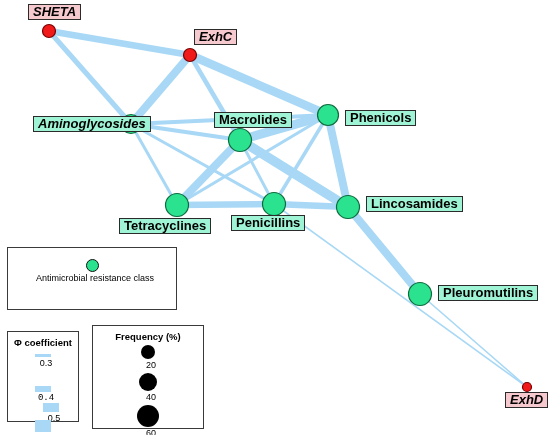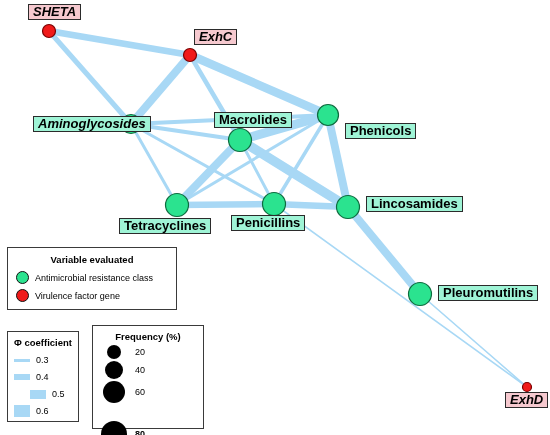--- a/index.html
+++ b/index.html
@@ -52,20 +52,21 @@
     color: #000;
     text-align: center;
     line-height: 12px;
   }
   .legend-row {
     display: flex;
     align-items: center;
     font-size: 9px;
     color: #000;
     line-height: 12px;
+    flex-direction: column;
   }
   .legend-dot {
     border-radius: 50%;
     border: 1.1px solid #111;
     flex: 0 0 auto;
   }
   .legend-text {
     margin-left: 6px;
     white-space: nowrap;
   }
@@ -121,49 +122,44 @@
         <circle cx="420" cy="294" r="11.5" fill="#2be38f" stroke="#0f6b3f" stroke-width="1.2"></circle>
       </g>
   </svg>
 
   <div id="label-layer">
       <div class="node-label vf" style="left: 28px; top: 4px;">SHETA</div>
       <div class="node-label vf" style="left: 194px; top: 29px;">ExhC</div>
       <div class="node-label vf" style="left: 505px; top: 392px;">ExhD</div>
       <div class="node-label amr" style="left: 33px; top: 116px; font-style: italic;">Aminoglycosides</div>
       <div class="node-label amr" style="left: 214px; top: 112px;">Macrolides</div>
-      <div class="node-label amr" style="left: 345px; top: 123px;">Phenicols</div>
+      <div class="node-label amr" style="left: 345px; top: 110px;">Phenicols</div>
       <div class="node-label amr" style="left: 119px; top: 218px;">Tetracyclines</div>
       <div class="node-label amr" style="left: 231px; top: 215px;">Penicillins</div>
       <div class="node-label amr" style="left: 366px; top: 196px;">Lincosamides</div>
       <div class="node-label amr" style="left: 438px; top: 285px;">Pleuromutilins</div>
     </div>
 
   <div class="legend-box" id="legend-variable" style="left:7px; top:247px; width:170px; height:63px; padding:6px 8px;">
-    <div class="legend-title">Variable evaluated</div>
     <div id="legend-variable-rows">
         <div class="legend-row" style="margin-top: 5px;">
           <span class="legend-dot" style="width: 11px; height: 11px; background: rgb(43, 227, 143);"></span>
           <span class="legend-text">Antimicrobial resistance class</span>
-        </div>
-        <div class="legend-row" style="margin-top: 5px;">
-          <span class="legend-dot" style="width: 11px; height: 11px; background: rgb(240, 26, 26);"></span>
-          <span class="legend-text">Virulence factor gene</span>
         </div>
       </div>
   </div>
 
   <div class="legend-box" id="legend-phi" style="left:7px; top:331px; width:72px; height:91px; padding:5px 6px;">
     <div class="legend-title">Φ coefficient</div>
     <div id="legend-phi-rows">
         <div class="legend-row" style="margin-top: 5px; height: 12px;">
           <span class="swatch" style="width: 16px; height: 3px;"></span>
           <span class="legend-text">0.3</span>
         </div>
-        <div class="legend-row" style="margin-top: 5px; height: 12px;">
+        <div class="legend-row" style="margin-top: 20px; height: 12px; font-family: Liberation Mono, monospace;">
           <span class="swatch" style="width: 16px; height: 6px;"></span>
           <span class="legend-text">0.4</span>
         </div>
         <div class="legend-row" style="margin-top: 5px; height: 12px; padding-left: 16px;">
           <span class="swatch" style="width: 16px; height: 9px;"></span>
           <span class="legend-text">0.5</span>
         </div>
         <div class="legend-row" style="margin-top: 5px; height: 12px;">
           <span class="swatch" style="width: 16px; height: 12px;"></span>
           <span class="legend-text">0.6</span>

